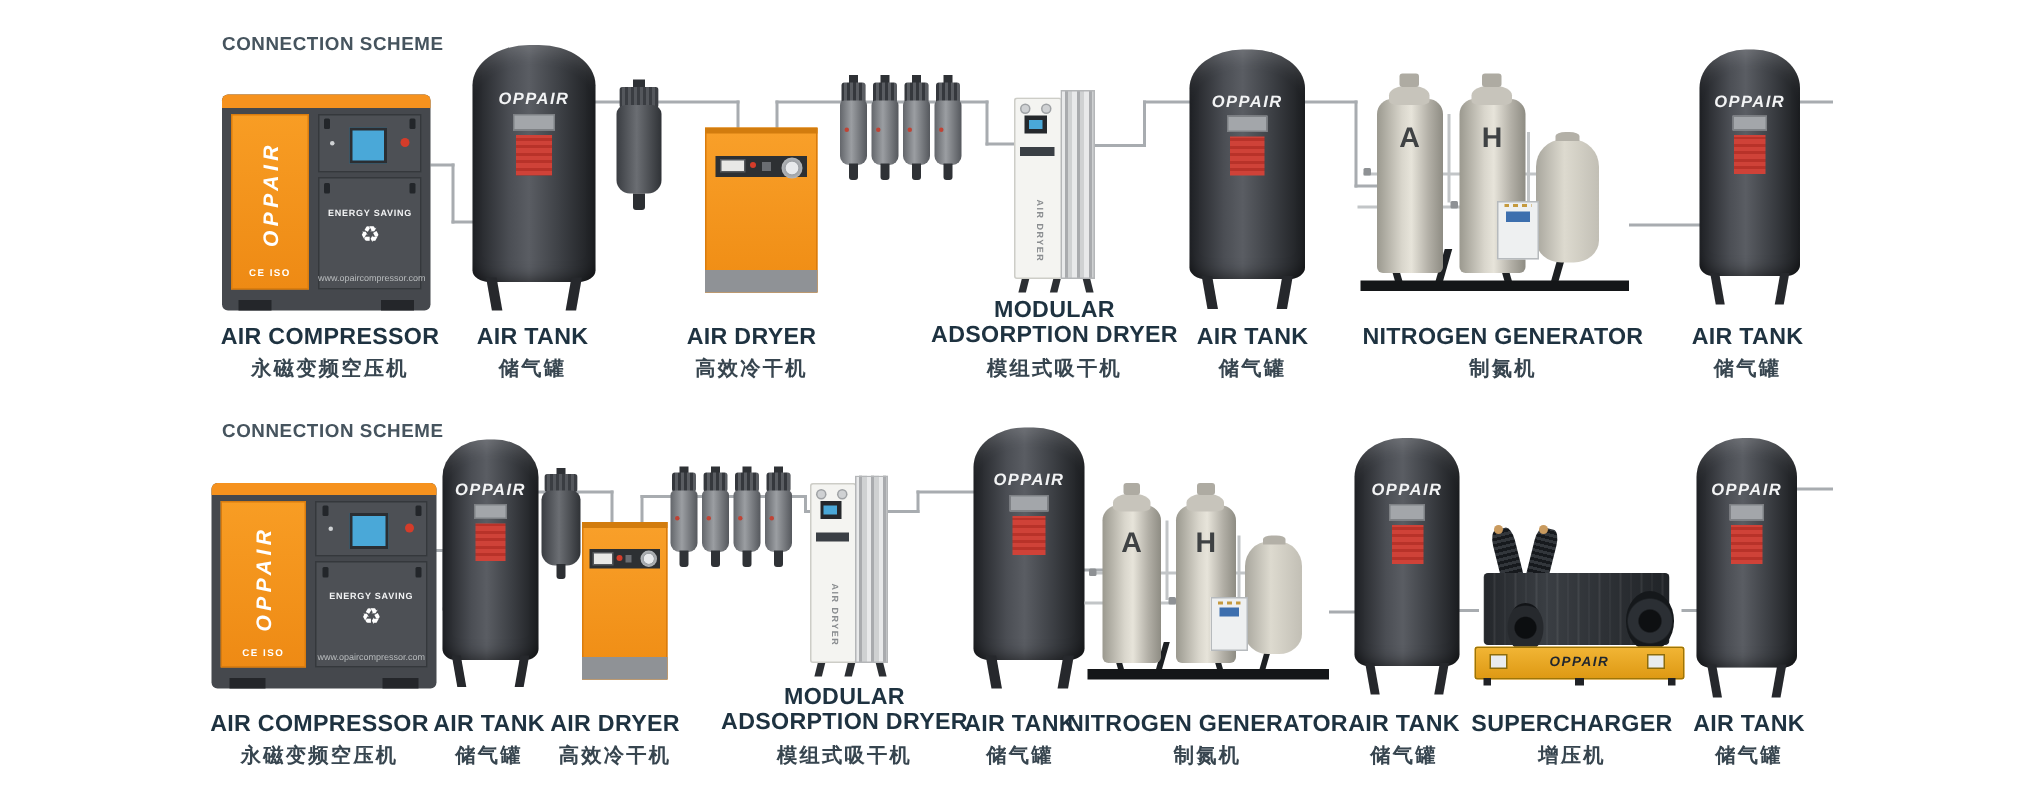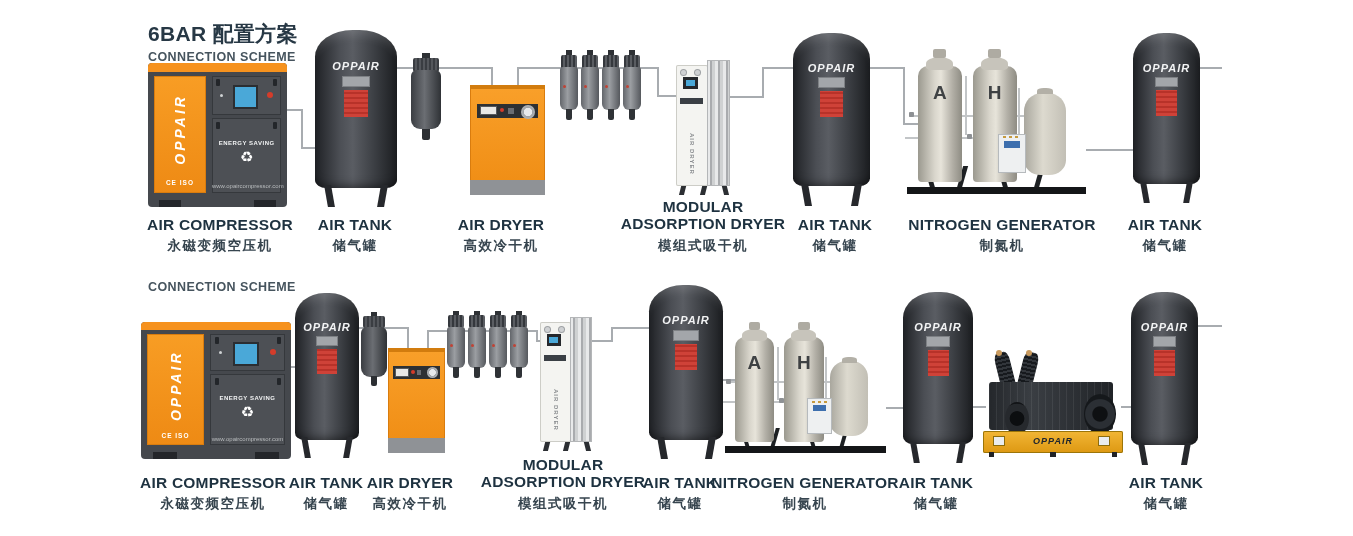--- a/index.html
+++ b/index.html
@@ -146,21 +146,20 @@
     background:radial-gradient(circle,#0e1012 0 28%,#2b2f34 32% 56%,#15181b 60%);}
   .sup-wheel{position:absolute;left:16%;top:48%;width:17%;height:31%;border-radius:50%;
     background:radial-gradient(circle,#0c0e10 0 34%,#26292d 38% 70%,#121417 74%);}
 </style>
 </head>
 <body>
 
 <div class="canvas">
 
   <div class="scheme-title" style="left:148px;top:20px;">
-    <div class="t1">6BAR 配置方案</div>
     <div class="t2">CONNECTION SCHEME</div>
   </div>
 
   <div class="ph" style="left:287px;top:109px;width:16px;"></div>
   <div class="pv" style="left:301px;top:109px;height:40px;"></div>
   <div class="ph" style="left:301px;top:147px;width:17px;"></div>
   <div class="ph" style="left:395px;top:67px;width:98px;"></div>
   <div class="pv" style="left:491px;top:67px;height:22px;"></div>
   <div class="pv" style="left:517px;top:67px;height:22px;"></div>
   <div class="ph" style="left:517px;top:67px;width:142px;"></div>
@@ -559,18 +558,22 @@
     <div class="cn">储气罐</div>
   </div>
   <div class="lbl" style="left:805px;top:474px;">
     <div class="en">NITROGEN GENERATOR</div>
     <div class="cn">制氮机</div>
   </div>
   <div class="lbl" style="left:936px;top:474px;">
     <div class="en">AIR TANK</div>
     <div class="cn">储气罐</div>
   </div>
+  <div class="lbl" style="left:1048px;top:474px;">
+    <div class="en">SUPERCHARGER</div>
+    <div class="cn">增压机</div>
+  </div>
   <div class="lbl" style="left:1166px;top:474px;">
     <div class="en">AIR TANK</div>
     <div class="cn">储气罐</div>
   </div>
 
 </div>
 
 </body></html>

